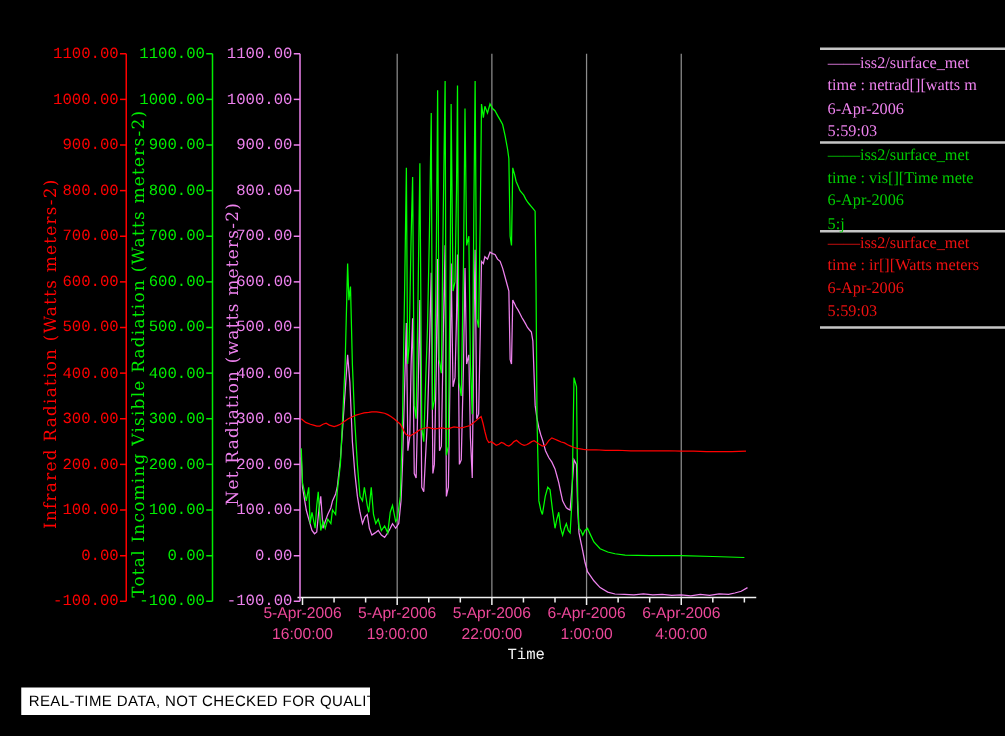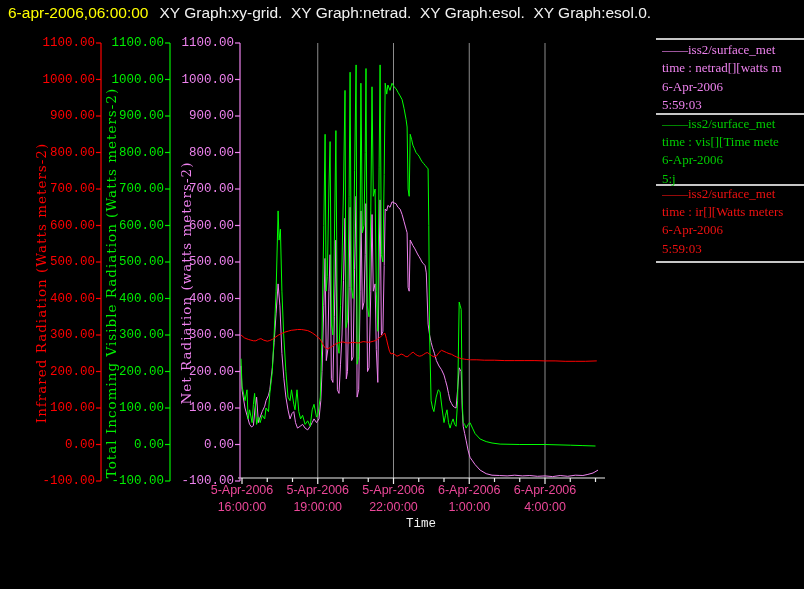--- a/index.html
+++ b/index.html
@@ -23,21 +23,20 @@
   .legend-line{height:18.4px;line-height:18.4px;overflow:hidden;font-family:Liberation Serif, serif;}
   .quality-box{position:absolute;left:17px;top:550px;width:279px;height:22px;background:#ffffff;
          color:#000;font-size:12px;line-height:22px;padding-left:6px;letter-spacing:0.3px;
          box-sizing:border-box;white-space:nowrap;}
 </style>
 </head>
 <body>
 
 <div id="screen">
 
-  <div class="titlebar"><span class="t-date">6-apr-2006,06:00:00</span><span class="t-graphs">XY Graph:xy-grid.  XY Graph:netrad.  XY Graph:esol.  XY Graph:esol.0.</span></div>
 
   <div>
     <svg id="plot-svg" width="804" height="589">
         <line x1="317.75" y1="43" x2="317.75" y2="478" stroke="#8c8c8c" stroke-width="1"></line>
         <line x1="393.5" y1="43" x2="393.5" y2="478" stroke="#8c8c8c" stroke-width="1"></line>
         <line x1="469.25" y1="43" x2="469.25" y2="478" stroke="#8c8c8c" stroke-width="1"></line>
         <line x1="545" y1="43" x2="545" y2="478" stroke="#8c8c8c" stroke-width="1"></line>
         <line x1="238" y1="478" x2="605" y2="478" stroke="#f0f0f0" stroke-width="1.2"></line>
         <line x1="242" y1="478" x2="242" y2="484" stroke="#f0f0f0" stroke-width="1.2"></line>
         <line x1="267.25" y1="478" x2="267.25" y2="482" stroke="#f0f0f0" stroke-width="1.2"></line>
@@ -186,14 +185,15 @@
       <div class="legend-line">5:j</div>
     </div>
     <div class="legend-entry" style="top: 184.5px; color: rgb(238, 17, 17);">
       <div class="legend-line">——iss2/surface_met</div>
       <div class="legend-line">time : ir[][Watts meters</div>
       <div class="legend-line">6-Apr-2006</div>
       <div class="legend-line">5:59:03</div>
     </div>
   </div>
 
+  <div class="quality-box"><span>REAL-TIME DATA, NOT CHECKED FOR QUALITY</span></div>
 
 </div>
 
 </body></html>

